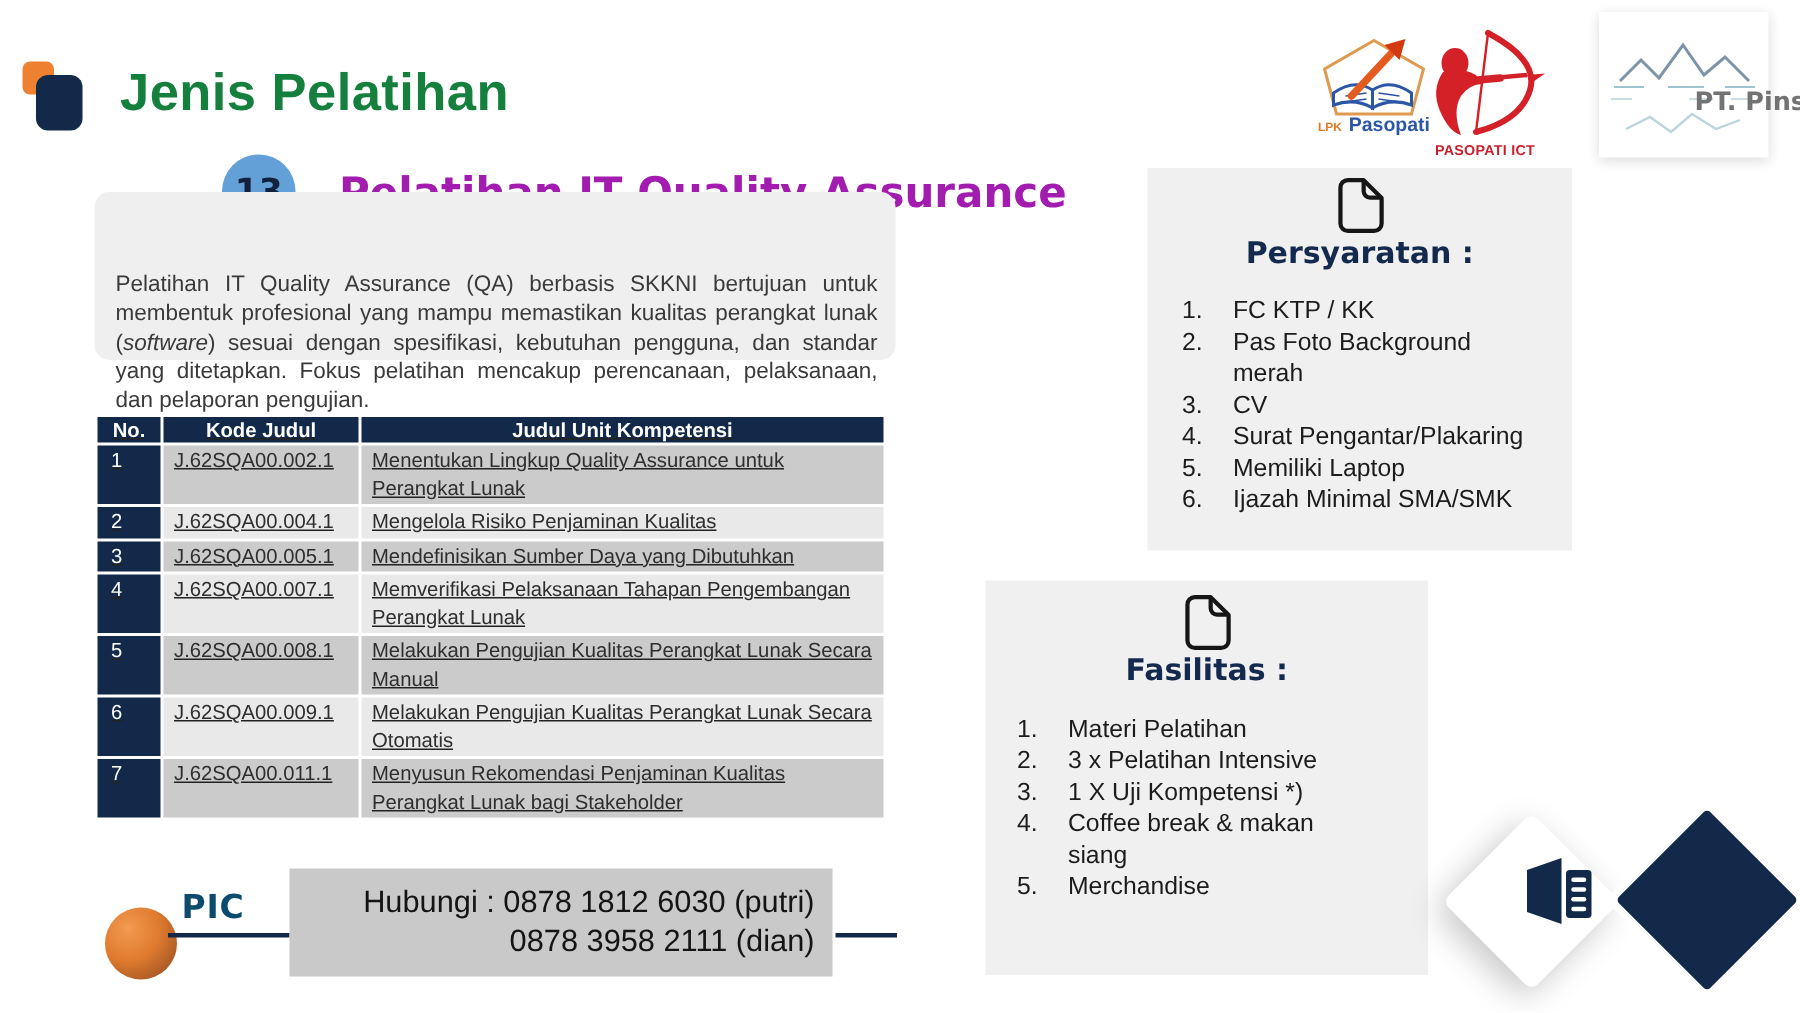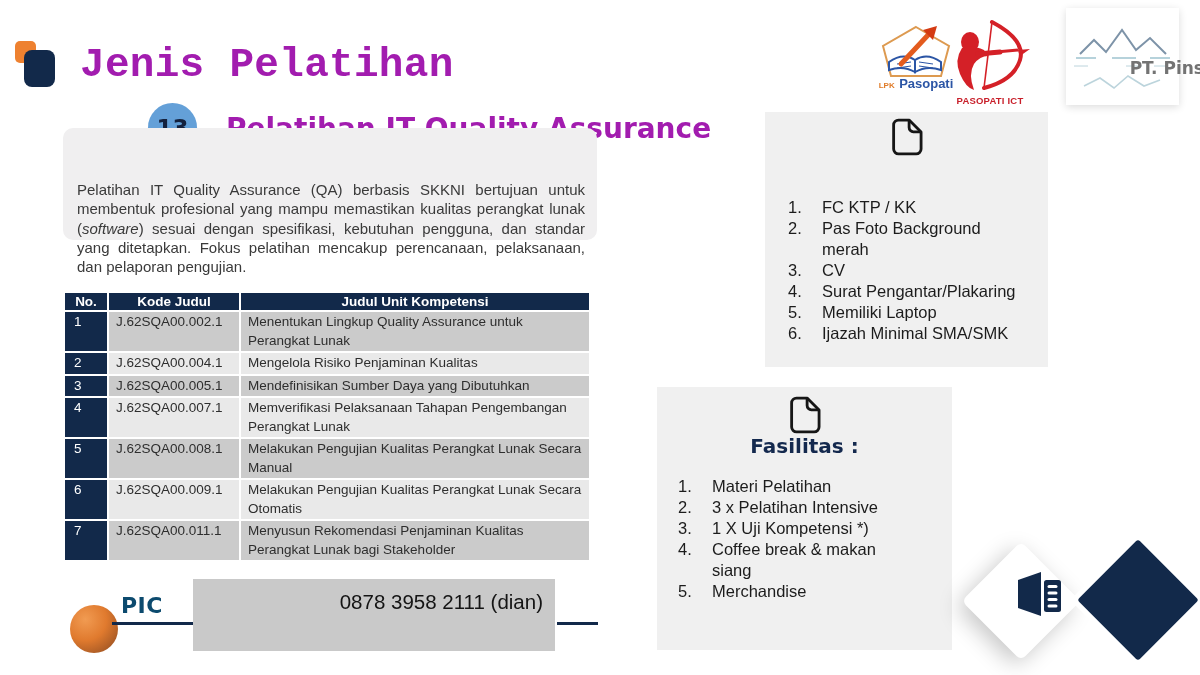--- a/index.html
+++ b/index.html
@@ -3,22 +3,22 @@
 <meta charset="utf-8">
 <style>
   html,body{margin:0;padding:0;background:#fff;}
   .slide{position:relative;width:1200px;height:675px;background:#ffffff;overflow:hidden;
          font-family:"Liberation Sans",sans-serif;color:#222;}
 
   
   .mark{position:absolute;left:15px;top:41px;width:50px;height:50px;}
   .mark-orange{position:absolute;left:0;top:0;width:21px;height:22px;border-radius:5px;background:#ee8130;}
   .mark-navy{position:absolute;left:9px;top:9px;width:31px;height:37px;border-radius:8px;background:#12294a;}
-  .slide-title{position:absolute;left:80px;top:42px;margin:0;font-family:Liberation Mono, monospace;
-               font-size:41px;font-weight:800;color:#a21caf;letter-spacing:.3px;}
+  .slide-title{position:absolute;left:80px;top:42px;margin:0;font-family:Liberation Sans, sans-serif;
+               font-size:35px;font-weight:800;color:#15803d;letter-spacing:.3px;}
 
   
   .logo{position:absolute;text-align:center;}
   .logo-lpk{left:877px;top:24px;width:78px;height:76px;}
   .lpk-text{position:absolute;left:0;bottom:8px;width:100%;font-weight:bold;}
   .lpk-prefix{font-size:8px;color:#e07b28;}
   .lpk-name{font-size:13px;color:#2b55a5;}
   .logo-ict{left:944px;top:16px;width:92px;height:94px;}
   .ict-text{position:absolute;left:0;bottom:4px;width:100%;font-size:9.5px;font-weight:bold;color:#c81f2a;letter-spacing:.2px;}
   .logo-pinsera{left:1066px;top:8px;width:113px;height:97px;background:#fff;box-shadow:0 2px 8px rgba(0,0,0,.14);}
@@ -30,21 +30,21 @@
          display:flex;align-items:center;justify-content:center;font-family:"DejaVu Sans",sans-serif;
          font-size:23px;font-weight:800;color:#14213d;}
   .course-title{position:absolute;left:226px;top:112px;margin:0;font-family:"DejaVu Sans",sans-serif;
                 font-size:28px;font-weight:800;color:#a21caf;}
   .desc-panel{position:absolute;left:63px;top:128px;width:534px;height:112px;background:#f0eff0;border-radius:10px;}
   .desc-text{position:absolute;left:77px;top:165px;width:508px;font-size:15px;line-height:19.3px;
              color:#3a3a3a;text-align:justify;}
   .desc-text .it{font-style:italic;margin-top:25px;}
 
   
-  .unit-table{position:absolute;left:63px;top:291px;border-collapse:separate;border-spacing:2px;table-layout:fixed;}
+  .unit-table{position:absolute;left:63px;top:276px;border-collapse:separate;border-spacing:2px;table-layout:fixed;text-decoration:underline;}
   .unit-table col.c-no{width:42px;} .unit-table col.c-kode{width:130px;} .unit-table col.c-judul{width:348px;}
   .unit-table th{background:#12294a;color:#fff;font-size:13.5px;font-weight:bold;padding:1px 4px;text-align:center;}
   .unit-table td{font-size:13.5px;line-height:18.5px;vertical-align:top;padding:1px 7px;color:#2e2e2e;}
   .unit-table td.no{background:#12294a;color:#fff;padding-left:9px;}
   .unit-table tbody tr:nth-child(odd) td.data{background:#cbcbcb;}
   .unit-table tbody tr:nth-child(even) td.data{background:#e9e9e9;}
 
   
   .panel{position:absolute;background:#f0f0f0;}
   .panel-persyaratan{left:765px;top:112px;width:283px;height:255px;}
@@ -186,20 +186,21 @@
         <td class="data judul">Menyusun Rekomendasi Penjaminan Kualitas Perangkat Lunak bagi Stakeholder</td>
       </tr>
     </tbody>
   </table>
 
   <section class="panel panel-persyaratan">
     <svg class="doc-icon" width="34" height="38" viewBox="0 0 24 27">
       <path d="M6 1.5 H13.5 L22 10 V22 a3.5 3.5 0 0 1 -3.5 3.5 H6 A3.5 3.5 0 0 1 2.5 22 V5 a3.5 3.5 0 0 1 3.5 -3.5 Z" fill="none" stroke="#161616" stroke-width="2" stroke-linejoin="round"></path>
       <path d="M13.5 1.5 V6.8 a3 3 0 0 0 3 3 H22" fill="none" stroke="#161616" stroke-width="2"></path>
     </svg>
+    <h2>Persyaratan :</h2>
     <ol>
       <li>FC KTP / KK</li>
       <li>Pas Foto Background merah</li>
       <li>CV</li>
       <li>Surat Pengantar/Plakaring</li>
       <li>Memiliki Laptop</li>
       <li>Ijazah Minimal SMA/SMK</li>
     </ol>
   </section>
 
@@ -215,20 +216,21 @@
       <li>1 X Uji Kompetensi *)</li>
       <li>Coffee break &amp; makan siang</li>
       <li>Merchandise</li>
     </ol>
   </section>
 
   <div class="pic-circle"></div>
   <div class="pic-label">PIC</div>
   <div class="pic-line-left"></div>
   <div class="contact-box">
+    <div>Hubungi : 0878 1812 6030 (putri)</div>
     <div>0878 3958 2111 (dian)</div>
   </div>
   <div class="pic-line-right"></div>
 
   <div class="diamond diamond-white"></div>
   <svg class="device-icon" width="44" height="48" viewBox="0 0 44 48">
     <polygon points="0,10 23,2 23,46 0,38" fill="#12294a"></polygon>
     <rect x="26" y="10" width="17" height="32" rx="2.5" fill="#12294a"></rect>
     <rect x="29.5" y="15" width="10" height="3" rx="1.5" fill="#fff"></rect>
     <rect x="29.5" y="21.5" width="10" height="3" rx="1.5" fill="#fff"></rect>

